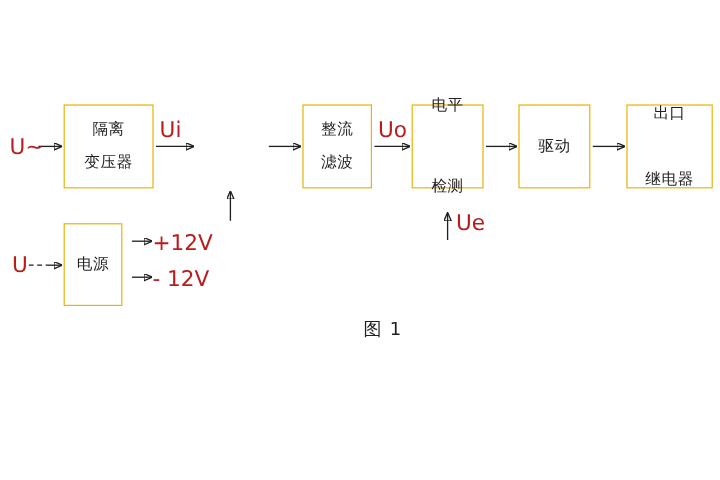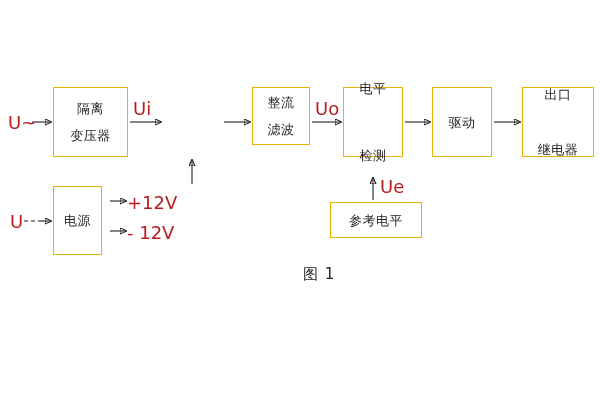--- a/index.html
+++ b/index.html
@@ -110,21 +110,21 @@
   <div class="label" style="left:10px; top:213px;">U</div>
 
   <div class="box two-line" style="left:53px; top:87px; width:75px; height:70px;">
     <span class="line">隔离</span>
     <span class="line">变压器</span>
   </div>
 
   <div class="label" style="left:133px; top:100px;">Ui</div>
 
 
-  <div class="box two-line" style="left:252px; top:87px; width:58px; height:58px;">
+  <div class="box two-line" style="left:252px; top:87px; width:58px; height:70px;">
     <span class="line">整流</span>
     <span class="line">滤波</span>
   </div>
 
   <div class="label" style="left:315px; top:100px;">Uo</div>
 
   <div class="box two-line" style="left:343px; top:87px; width:60px; height:70px;gap:40px;">
     <span class="line">电平</span>
     <span class="line">检测</span>
   </div>
@@ -142,19 +142,16 @@
     <span class="line">电源</span>
   </div>
 
   <div class="label" style="left:127px; top:194px;">+12V</div>
 
   <div class="label" style="left:127px; top:224px;">- 12V</div>
 
 
   <div class="label" style="left:380px; top:178px;">Ue</div>
 
-  <div class="box" style="left:330px; top:202px; width:92px; height:36px;">
-    <span class="line">参考电平</span>
-  </div>
 
   <div class="caption" style="left:303px; top:265px;">图 1</div>
 
 </div>
 
 </body></html>

